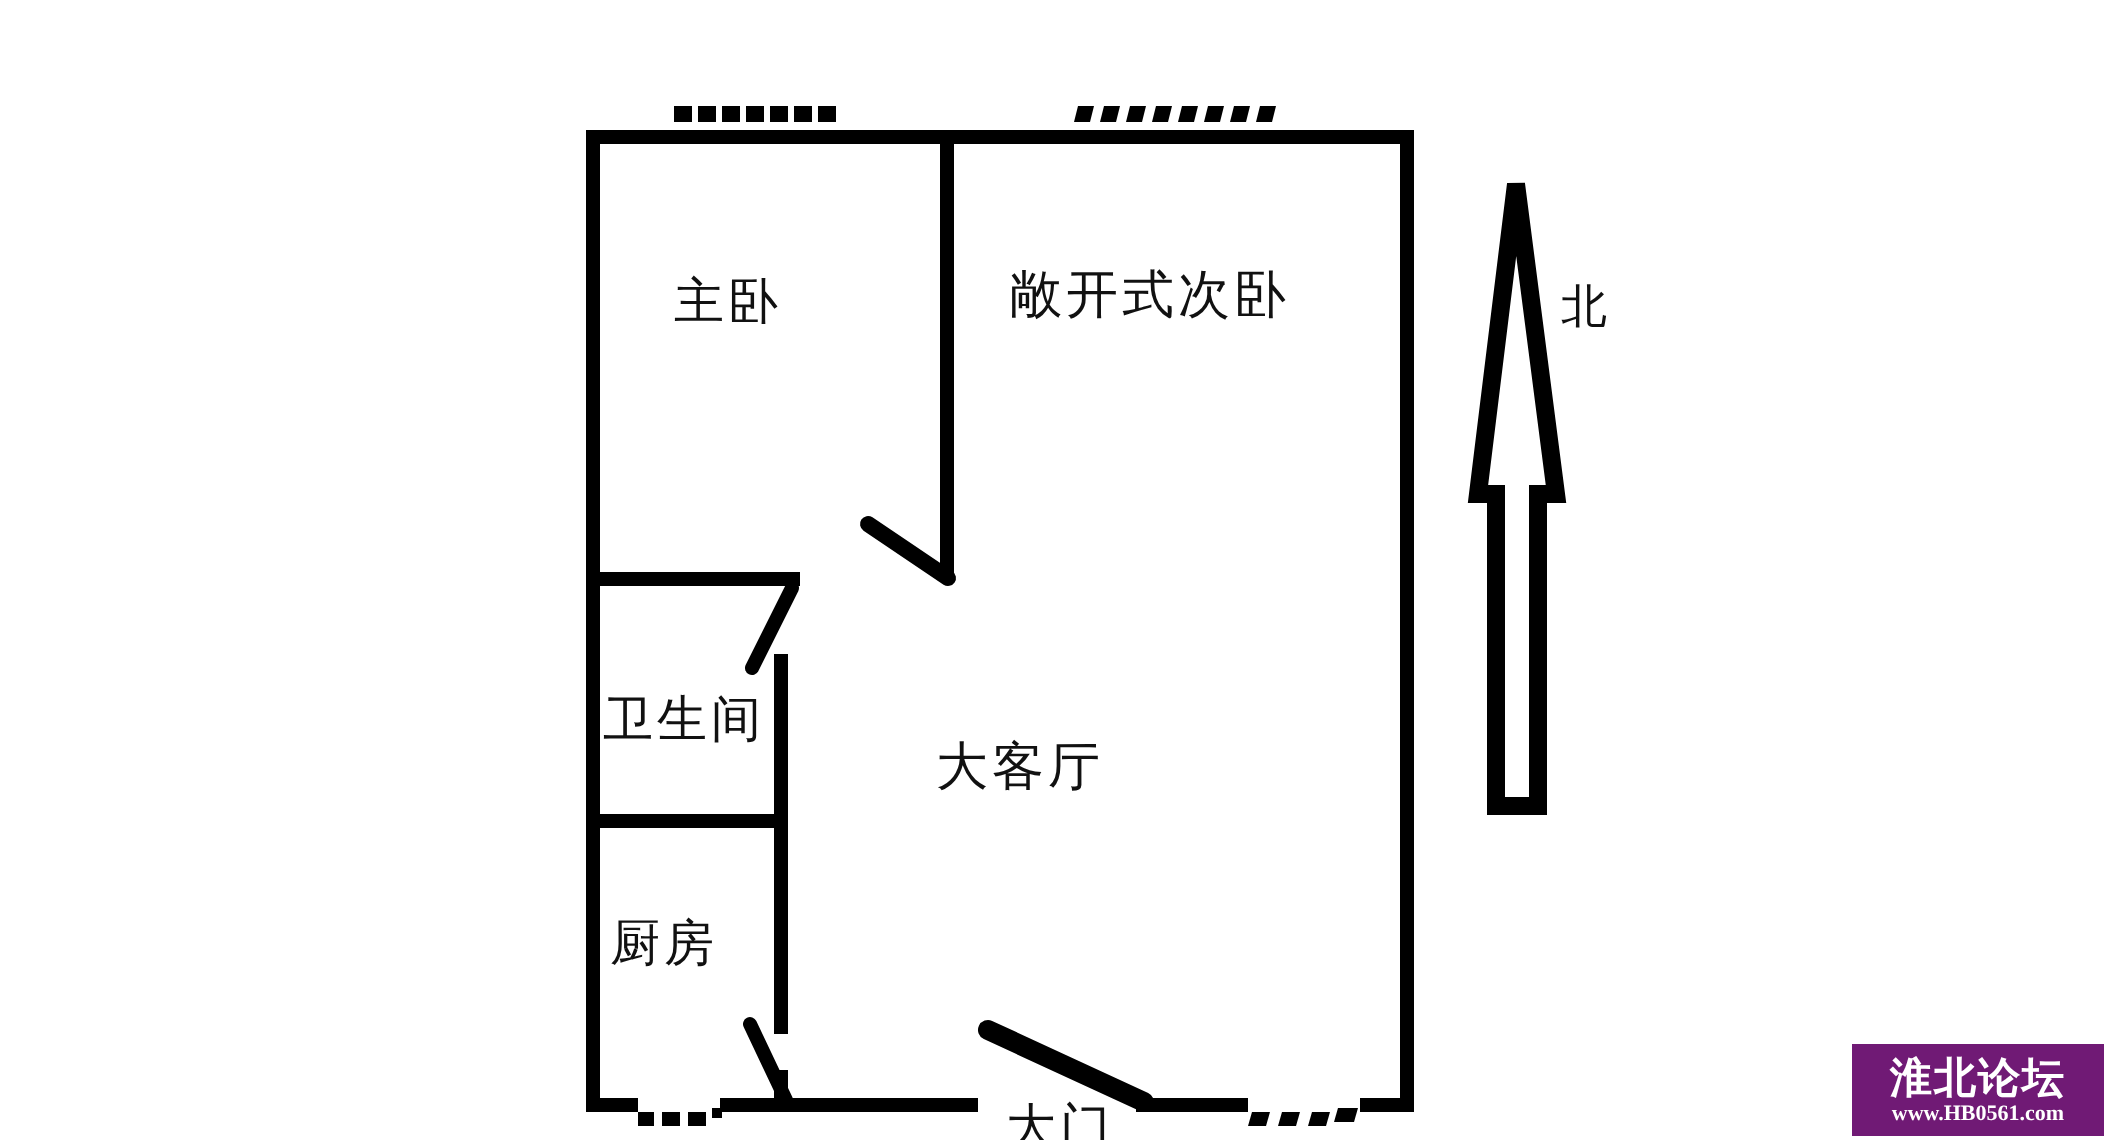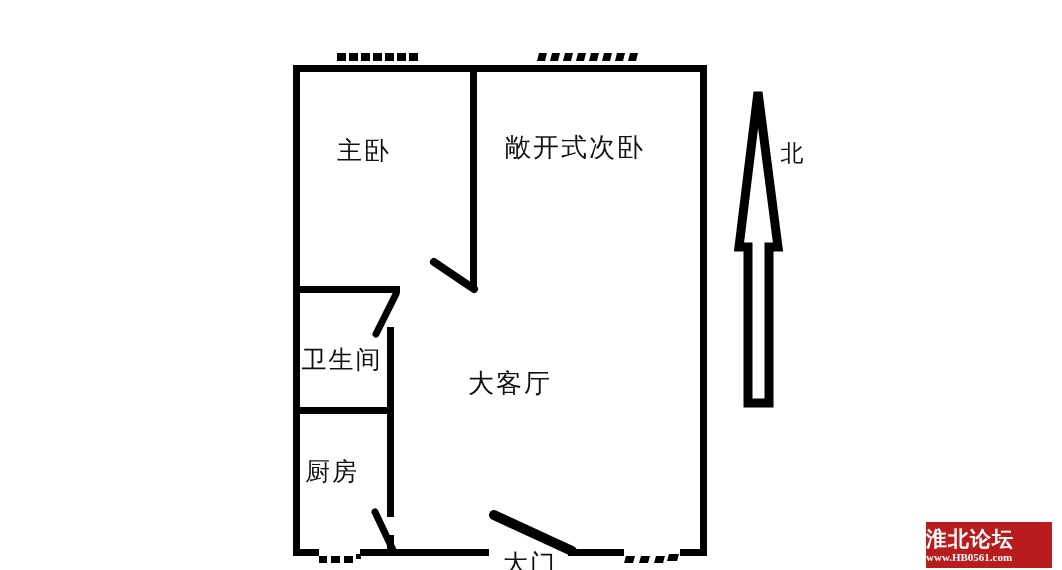--- a/index.html
+++ b/index.html
@@ -43,23 +43,24 @@
     font-size: 23px;
     fill: #111111;
   }
   
   #watermark {
     position: absolute;
     left: 926px;
     top: 518px;
     width: 126px;
     height: 46px;
-    background: #b91c1c;
+    background: #701a75;
     display: flex;
     flex-direction: column;
+    align-items: center;
     justify-content: center;
     box-sizing: border-box;
     padding-top: 2px;
   }
   #watermark .wm-cn {
     color: #ffffff;
     font-family: "DejaVu Serif", "Liberation Serif", serif;
     font-size: 21px;
     font-weight: bold;
     line-height: 22px;

